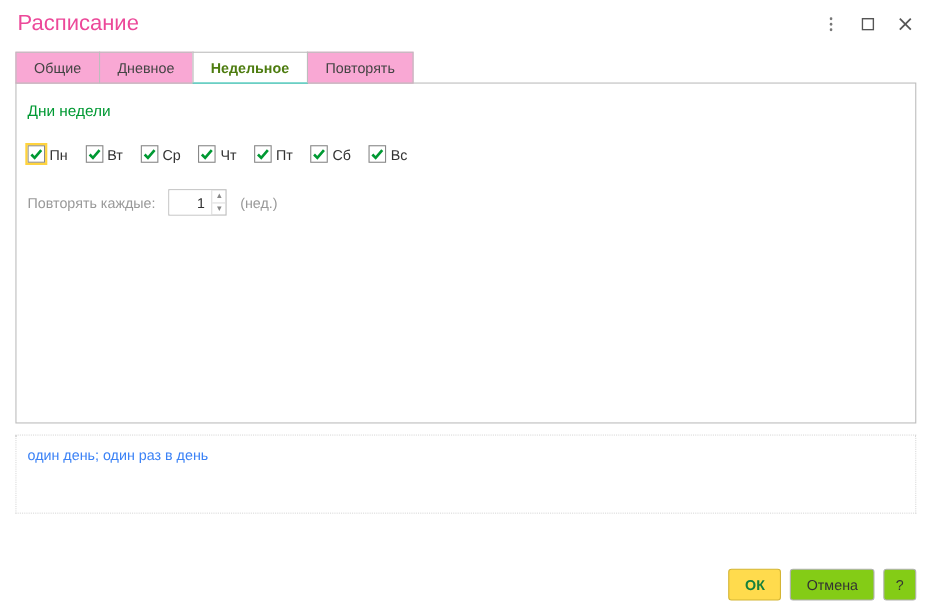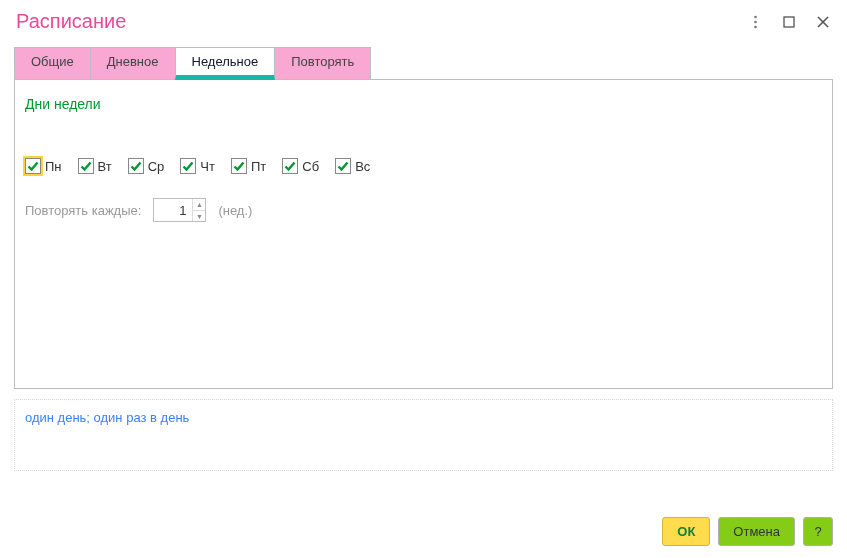--- a/index.html
+++ b/index.html
@@ -47,35 +47,36 @@
   padding: 6px 16px;
   font-size: 13px;
   color: #444;
   cursor: pointer;
   user-select: none;
   margin-right: -1px;
   position: relative;
 }
 .tab.active {
   background: #fff;
-  color: #0f172a;
-  border-bottom: 5px solid #14b8a6;
+  color: #4d7c0f;
+  border-bottom: 1px solid #14b8a6;
   z-index: 2;
+  font-weight: bold;
 }
 .tabcontent {
   border: 1px solid #bdbdbd;
   margin: -1px 14px 0 14px;
   padding: 16px 10px;
   height: 310px;
   background: #fff;
 }
 .section-title {
   color: #009933;
   font-size: 14px;
-  margin-bottom: 26px;
+  margin-bottom: 4px;
 }
 .days {
   display: flex;
   gap: 16px;
   margin-bottom: 24px;
 }
 .day {
   display: flex;
   align-items: center;
   gap: 4px;

